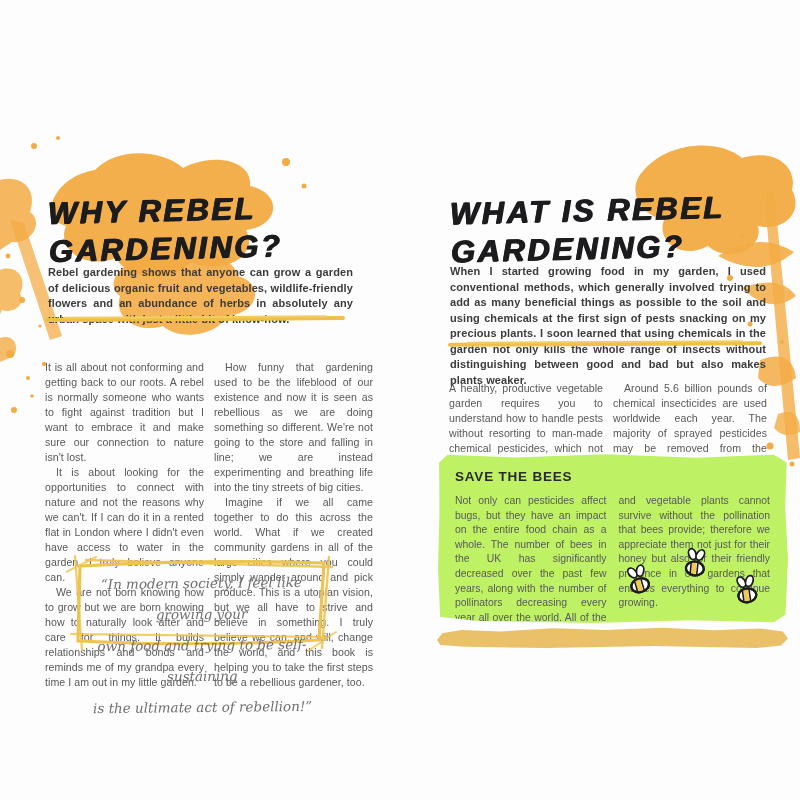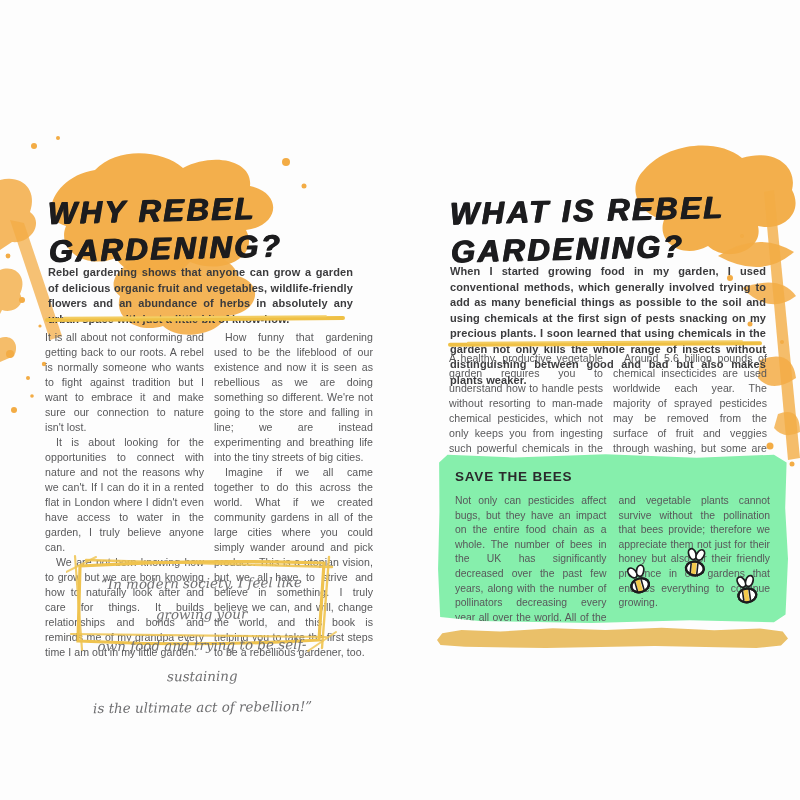--- a/index.html
+++ b/index.html
@@ -29,35 +29,35 @@
   .divider { position:absolute; height:3.5px; background:#efc045; border-radius:3px; }
   #divider-left  { left:45px;  top:317px; width:300px; transform:rotate(-0.35deg); }
   #divider-right { left:448px; top:342px; width:314px; transform:rotate(-0.3deg); }
   .divider:after { content:""; position:absolute; left:6%; top:-1px; width:88%; height:2px;
     background:#f3cd62; border-radius:2px; }
 
   
   .cols { position:absolute; display:flex; gap:10px; }
   #cols-left  { left:45px;  top:330px; width:328px; }
   #cols-right { left:449px; top:351px; width:318px; }
-  .col { width:159px; }
+  .col { width:159px;margin-top:30px; }
   .col p { font-size:10.6px; line-height:15px; color:#58585a; text-align:justify;
     letter-spacing:0.05px; }
   .col p.indent { text-indent:11px; }
 
   
   .quote-wrap { position:absolute; left:66px; top:552px; width:272px; height:102px; }
   .quote-frame { position:absolute; left:0; top:0; }
   .quote-text { position:absolute; left:16px; top:16px; width:240px;
     font-family:"DejaVu Serif", serif; font-style:italic; font-size:13.5px;
     line-height:31px; color:#6f6f71; text-align:center; transform:rotate(-0.6deg); }
 
   
   .bees-box { position:absolute; left:437px; top:454px; width:351px; height:169px;
-    background:#86efac; padding:15px 18px 10px 18px;
+    background:#bef264; padding:15px 18px 10px 18px;
     clip-path:polygon(0.6% 5%, 3% 0.5%, 22% 2%, 48% 0.2%, 74% 2.2%, 96% 0.4%, 99.6% 5%,
       99.2% 32%, 100% 62%, 99.3% 95%, 96% 99.6%, 72% 98.4%, 44% 100%, 12% 98.8%,
       0.9% 96.5%, 0.3% 68%, 0.7% 34%); }
   .bees-title { font-size:13.5px; font-weight:bold; letter-spacing:0.8px; color:#2a2a2c; }
   .bees-cols { display:flex; gap:12px; margin-top:10px; }
   .bees-col { width:152px; }
   .bees-col p { font-size:10.4px; line-height:14.6px; color:#58585a; text-align:justify; }
   .bee { position:absolute; }
   #bee-1 { left:188px; top:110px; transform:rotate(-16deg); }
   #bee-2 { left:245px; top:93px;  transform:rotate(6deg); }

